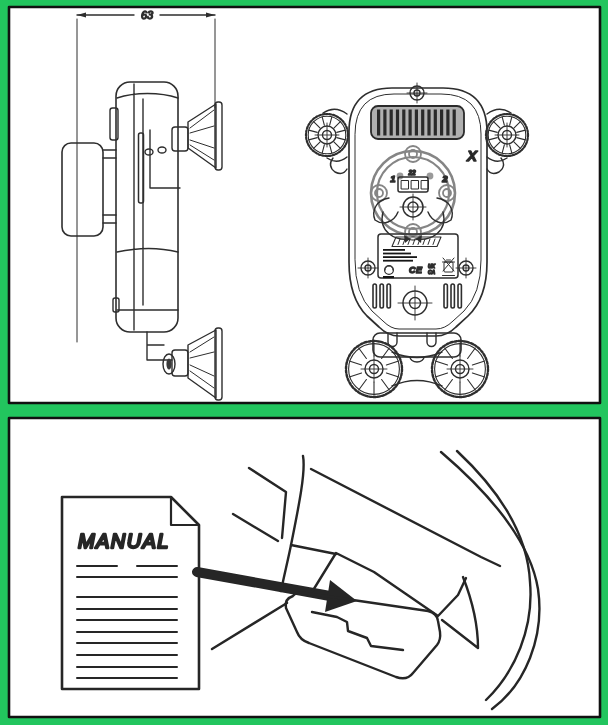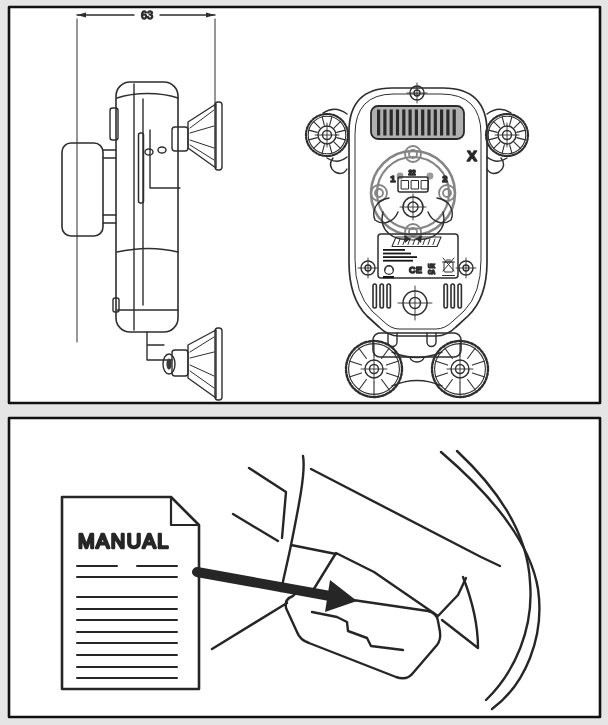--- a/index.html
+++ b/index.html
@@ -1,16 +1,16 @@
 <!DOCTYPE html>
 <html><head>
 <meta charset="utf-8">
 <style>
   html,body{margin:0;padding:0;background:#ffffff;}
-  #canvas{position:relative;width:608px;height:725px;background:#e5e5e5;overflow:hidden;}
+  #canvas{position:relative;width:608px;height:725px;background:#22c55e;overflow:hidden;font-style:italic;}
   svg{position:absolute;left:0;top:0;}
   svg text{font-family:"Liberation Sans","DejaVu Sans",sans-serif;fill:#1d1d1d;}
   .dim-label{font-size:11px;fill:#4a4a4a;}
   .x-label{font-size:15px;font-weight:600;}
   .dial-num{font-size:9.5px;font-weight:700;}
   .dial-center{font-size:6.5px;font-weight:700;}
   .ce-mark{font-size:9px;font-weight:600;letter-spacing:.5px;}
   .ukca-mark{font-size:5px;font-weight:700;}
   .manual-title{font-size:20px;font-weight:500;letter-spacing:1.4px;fill:#262626;}
   .art{stroke:#2e2e2e;fill:none;stroke-width:1.4;stroke-linecap:round;stroke-linejoin:round;}

